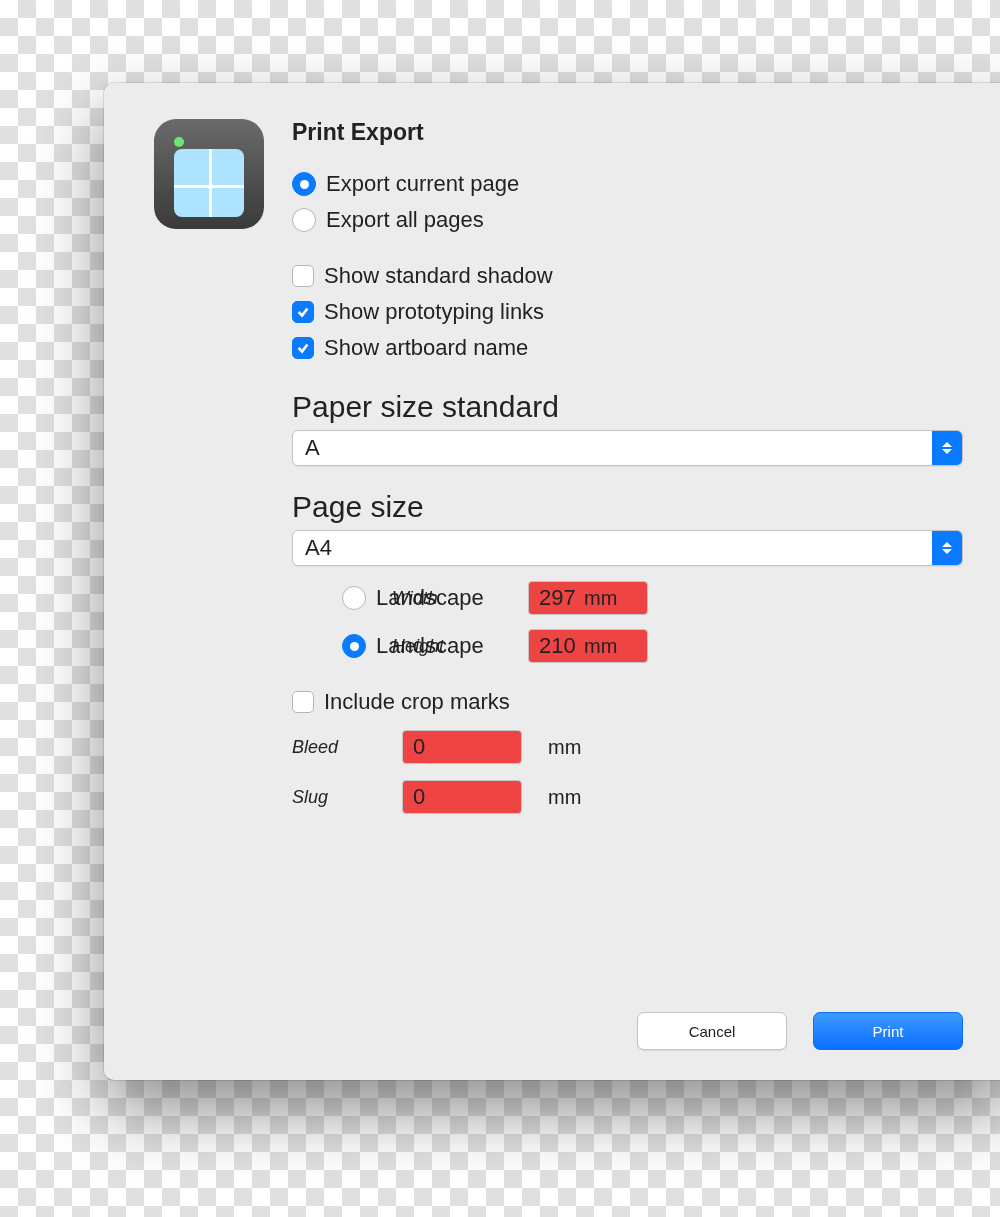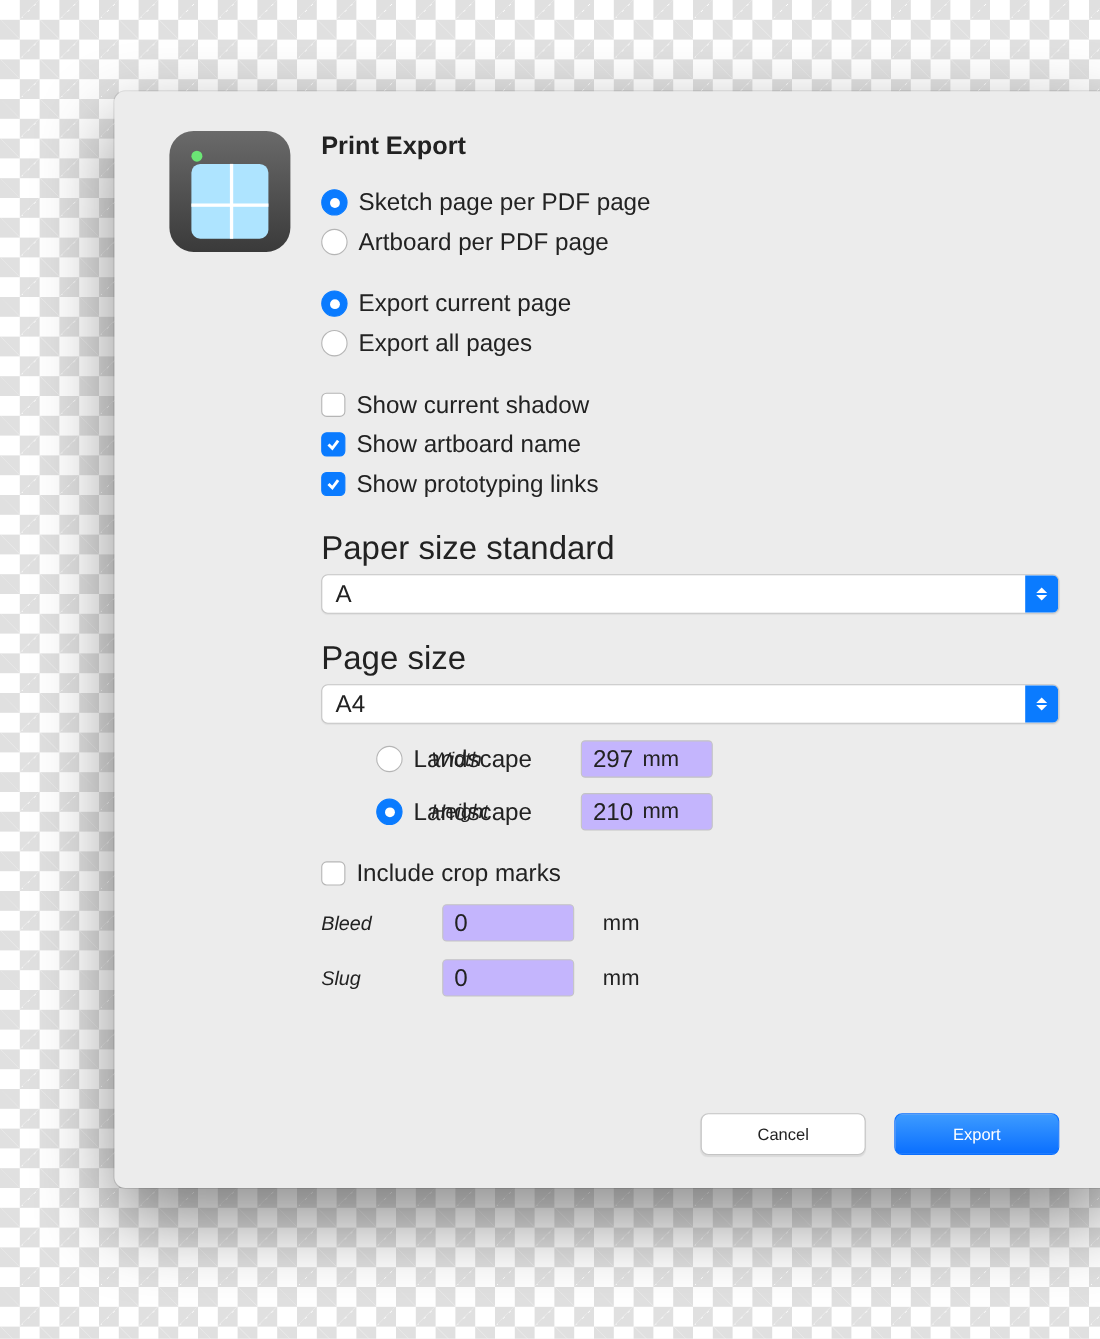--- a/index.html
+++ b/index.html
@@ -136,21 +136,21 @@
   .dims {
     display:grid;
     grid-template-columns: 94px 130px 50px 1fr;
     align-items:center;
     row-gap: 12px;
     column-gap: 6px;
     margin-top: 14px;
   }
   .dims .lbl { font-size:18px;font-style:italic; }
   .numinput {
-    background:#c4b5fd;
+    background:#ef4444;
     border:1px solid #c4c4c4;
     border-radius:4px;
     height:34px;
     padding: 0 10px;
     font-size:22px;
     display:flex;
     align-items:center;
     width: 120px;
   }
   .orient {
@@ -196,63 +196,53 @@
 <div class="dialog">
   <div class="header">
     <div class="app-icon">
       <div class="dot"></div>
       <div class="line-v"></div>
       <div class="line-h"></div>
     </div>
     <div class="content">
       <div class="title">Print Export</div>
 
-      <div class="group">
-        <div class="row">
-          <span class="radio checked"></span>
-          <span>Sketch page per PDF page</span>
-        </div>
-        <div class="row">
-          <span class="radio"></span>
-          <span>Artboard per PDF page</span>
-        </div>
-      </div>
 
       <div class="group">
         <div class="row">
           <span class="radio checked"></span>
           <span>Export current page</span>
         </div>
         <div class="row">
           <span class="radio"></span>
           <span>Export all pages</span>
         </div>
       </div>
 
       <div class="group">
         <div class="row">
           <span class="checkbox"></span>
-          <span>Show current shadow</span>
+          <span>Show standard shadow</span>
+        </div>
+        <div class="row">
+          <span class="checkbox checked">
+              <svg viewBox="0 0 16 16">
+                <polyline points="3,8 7,12 13,4"></polyline>
+              </svg>
+            </span>
+          <span>Show prototyping links</span>
         </div>
         <div class="row">
           <span class="checkbox checked">
               <svg viewBox="0 0 16 16">
                 <polyline points="3,8 7,12 13,4"></polyline>
               </svg>
             </span>
           <span>Show artboard name</span>
         </div>
-        <div class="row">
-          <span class="checkbox checked">
-              <svg viewBox="0 0 16 16">
-                <polyline points="3,8 7,12 13,4"></polyline>
-              </svg>
-            </span>
-          <span>Show prototyping links</span>
-        </div>
       </div>
 
       <div class="section-label">Paper size standard</div>
       <div class="select">
         <div class="sel-text">A</div>
         <div class="sel-stepper">
             <span class="up"></span>
             <span class="down"></span>
           </div>
       </div>
@@ -312,16 +302,16 @@
       </div>
 
     </div>
   </div>
 
   <div class="footer">
     <div class="btn btn-default">
       <span>Cancel</span>
     </div>
     <div class="btn btn-primary">
-      <span>Export</span>
+      <span>Print</span>
     </div>
   </div>
 </div>
 
 </body></html>

